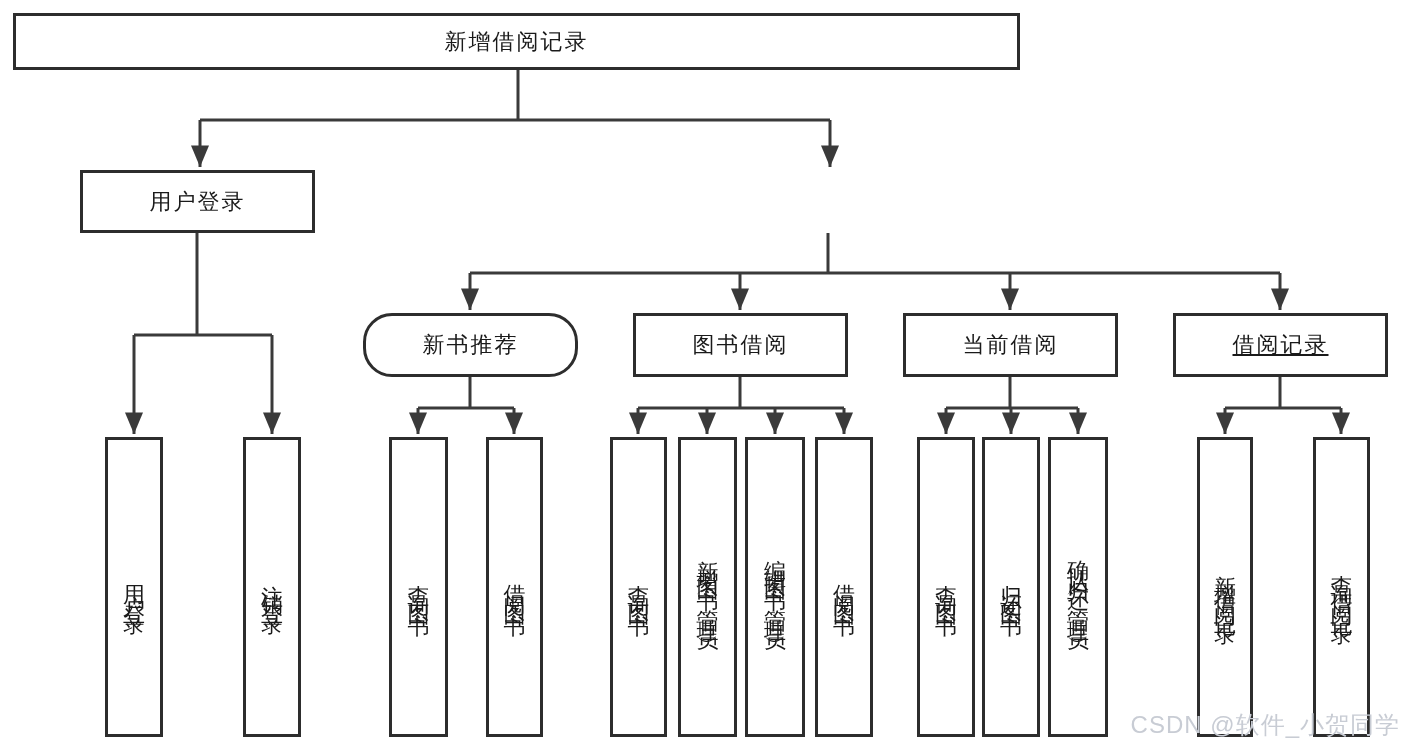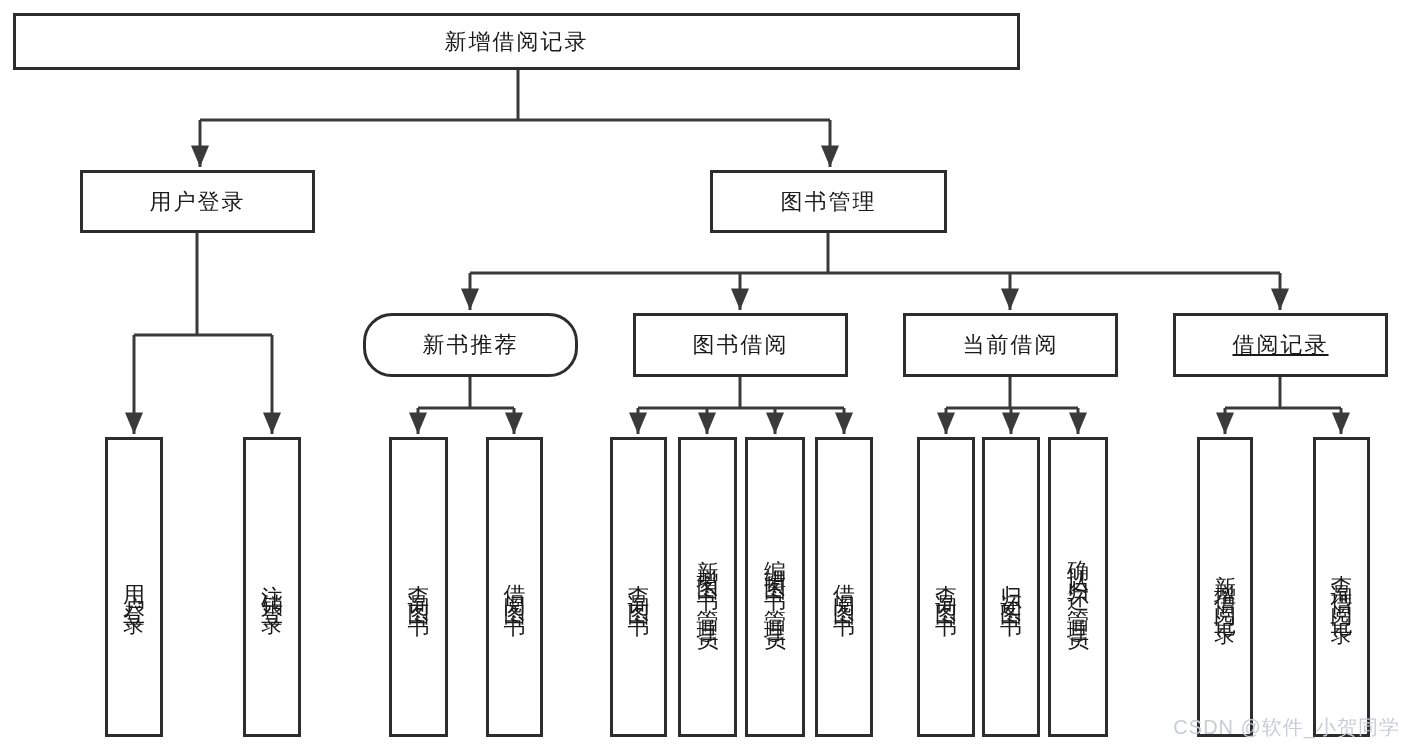--- a/index.html
+++ b/index.html
@@ -39,21 +39,21 @@
     text-orientation: mixed;
     letter-spacing: 10px;
     line-height: 1;
     white-space: normal;
     font-size: 22px;
   }
   .watermark {
     position: absolute;
     right: 5px;
     bottom: 6px;
-    font-size: 20px;
+    font-size: 24px;
     color: #c8ccd4;
     letter-spacing: 1px;
     z-index: 10;
   }
 </style>
 </head>
 <body>
 
 <div id="stage">
 
@@ -110,21 +110,20 @@
         <path d="M1280,377 V408 M1225,408 H1341"></path>
         <path d="M1225,408 V434" marker-end="url(#arrow)"></path>
         <path d="M1341,408 V434" marker-end="url(#arrow)"></path>
       </g>
     </g>
   </svg>
 
   <div class="node" style="left:13px; top:13px; width:1007px; height:57px;">新增借阅记录</div>
 
   <div class="node" style="left:80px; top:170px; width:235px; height:63px;">用户登录</div>
-  <div class="node" style="left:710px; top:170px; width:237px; height:63px;">图书管理</div>
 
   <div class="node" style="left:363px; top:313px; width:215px; height:64px;border-radius:29px;">新书推荐</div>
   <div class="node" style="left:633px; top:313px; width:215px; height:64px;">图书借阅</div>
   <div class="node" style="left:903px; top:313px; width:215px; height:64px;">当前借阅</div>
   <div class="node" style="left:1173px; top:313px; width:215px; height:64px;text-decoration:underline;">借阅记录</div>
 
   <div class="node vnode" style="left:105px; top:437px; width:58px; height:300px;">用户登录</div>
   <div class="node vnode" style="left:243px; top:437px; width:58px; height:300px;">注销登录</div>
 
   <div class="node vnode" style="left:389px; top:437px; width:59px; height:300px;">查询图书</div>

